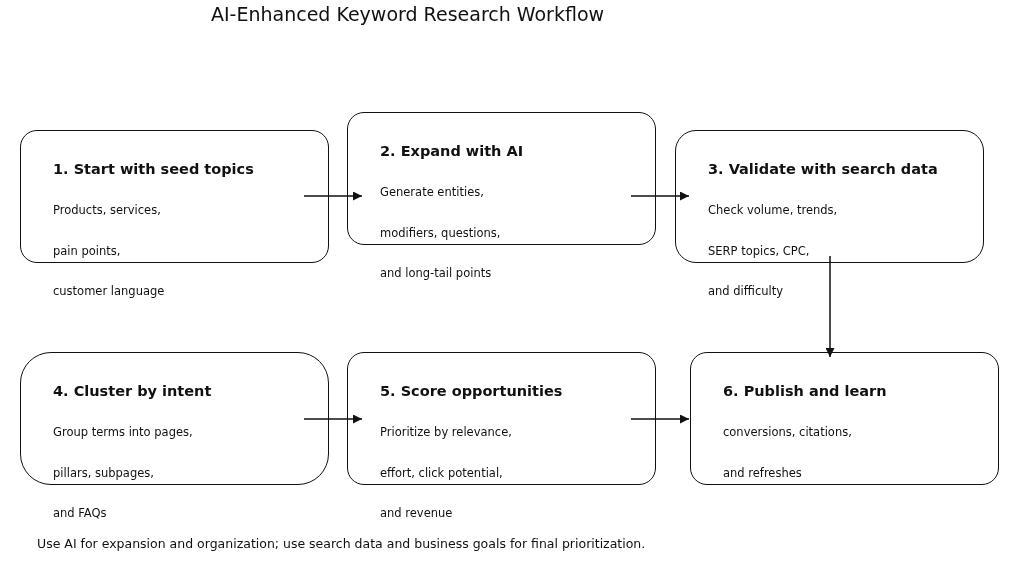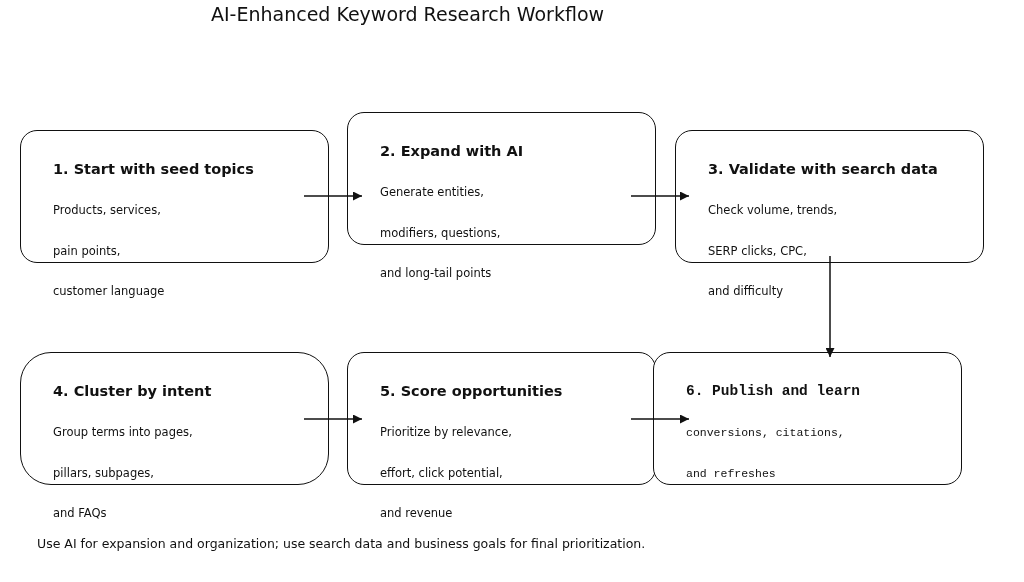--- a/index.html
+++ b/index.html
@@ -44,24 +44,24 @@
   .box-line {
     font-size: 11.5px;
     line-height: 13.5px;
     color: #111111;
     white-space: nowrap;
     margin-top: 27px;
   }
   
   .pos-1 { left: 20px;  top: 130px; }
   .pos-2 { left: 347px; top: 112px; }
-  .pos-3 { left: 675px; top: 130px; }
+  .pos-3 { left: 675px; top: 130px; border-radius: 21px; }
   .pos-4 { left: 20px;  top: 352px; border-radius: 31px; }
   .pos-5 { left: 347px; top: 352px; }
-  .pos-6 { left: 653px; top: 352px; font-family: Liberation Mono, monospace; }
+  .pos-6 { left: 690px; top: 352px; }
   #arrow-layer {
     position: absolute;
     left: 0;
     top: 0;
     width: 1024px;
     height: 582px;
     pointer-events: none;
     z-index: 5;
   }
   .footer-note {
@@ -90,21 +90,21 @@
   <div class="box pos-2">
     <div class="box-title">2. Expand with AI</div>
     <div class="box-line">Generate entities,</div>
     <div class="box-line">modifiers, questions,</div>
     <div class="box-line">and long-tail points</div>
   </div>
 
   <div class="box pos-3">
     <div class="box-title">3. Validate with search data</div>
     <div class="box-line">Check volume, trends,</div>
-    <div class="box-line">SERP clicks, CPC,</div>
+    <div class="box-line">SERP topics, CPC,</div>
     <div class="box-line">and difficulty</div>
   </div>
 
   <div class="box pos-4">
     <div class="box-title">4. Cluster by intent</div>
     <div class="box-line">Group terms into pages,</div>
     <div class="box-line">pillars, subpages,</div>
     <div class="box-line">and FAQs</div>
   </div>
 

